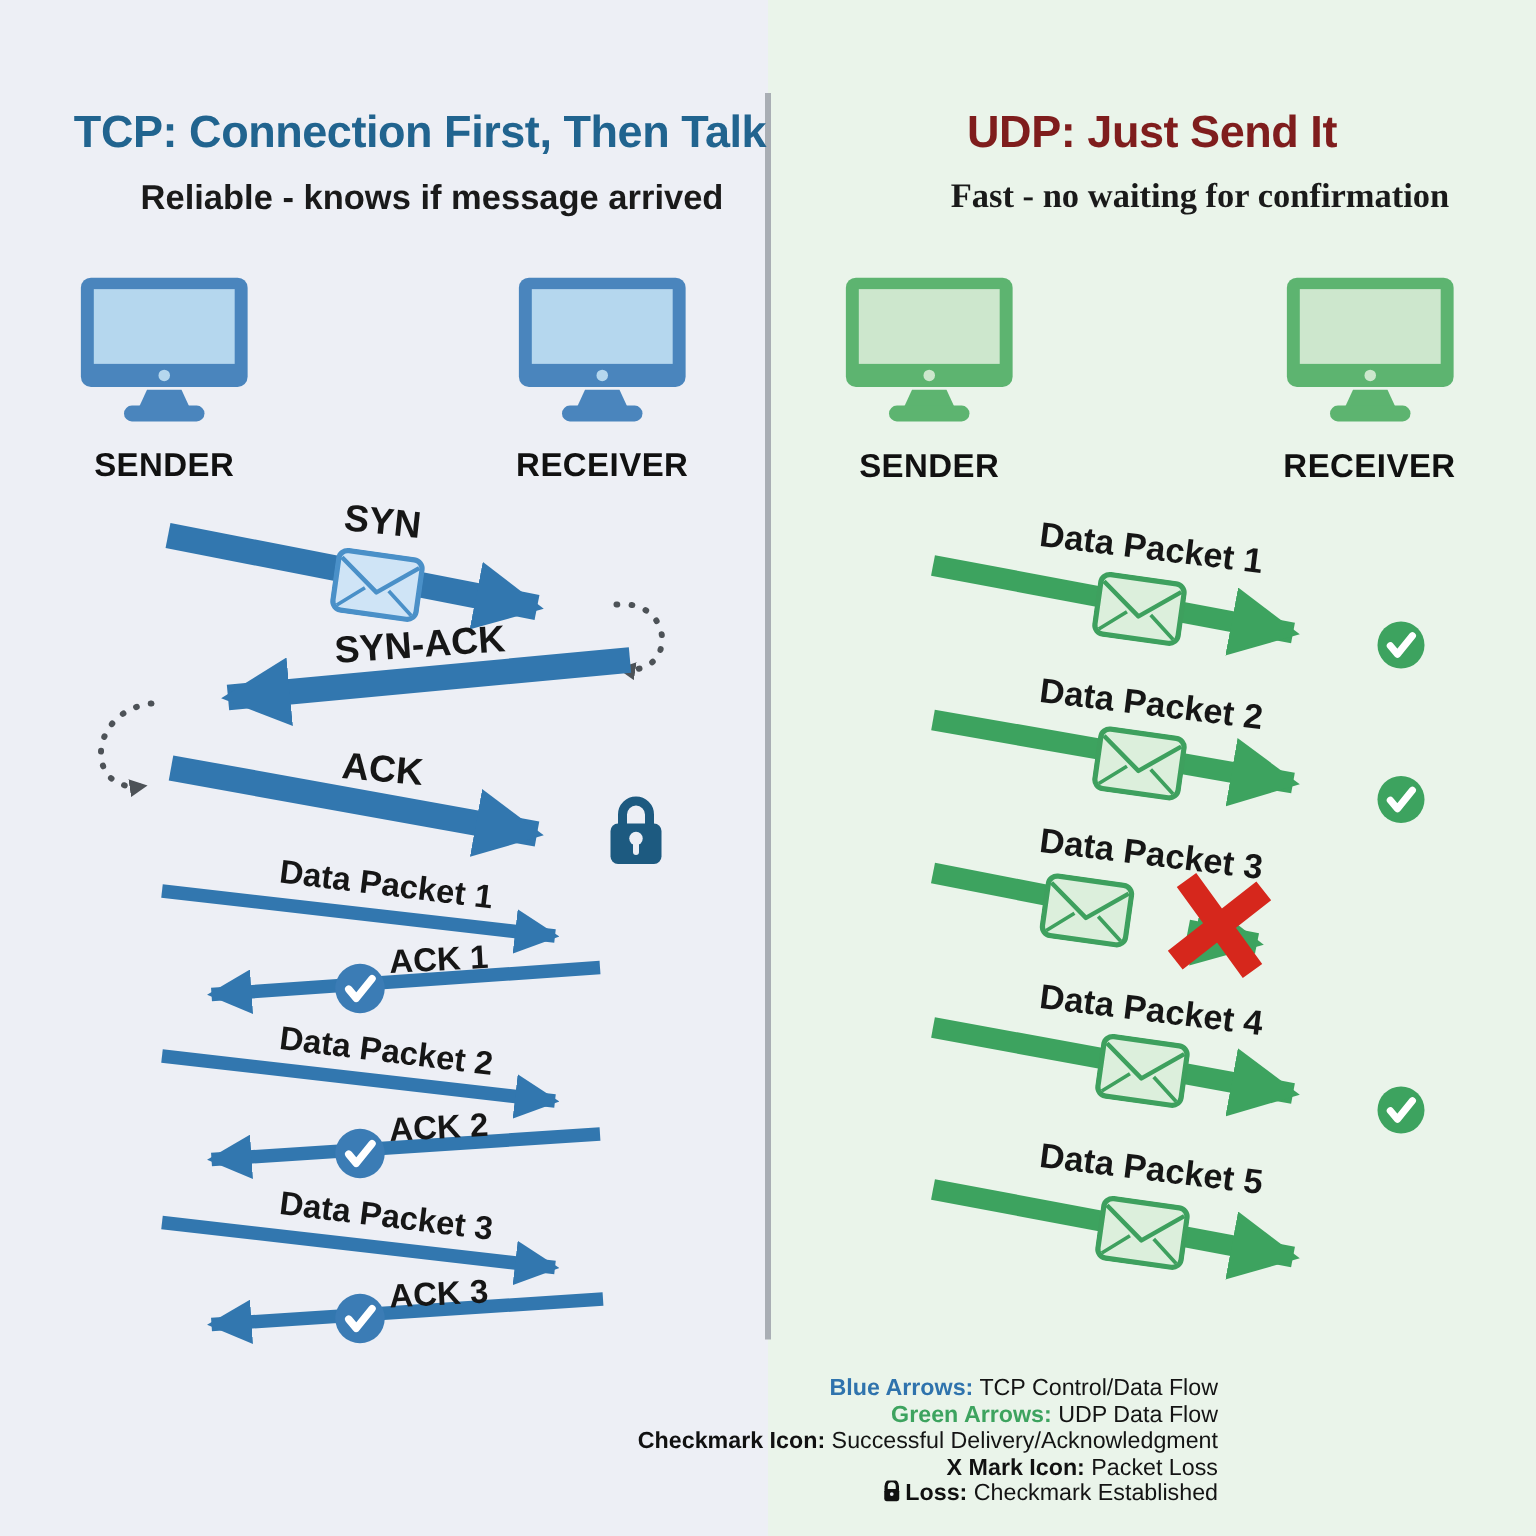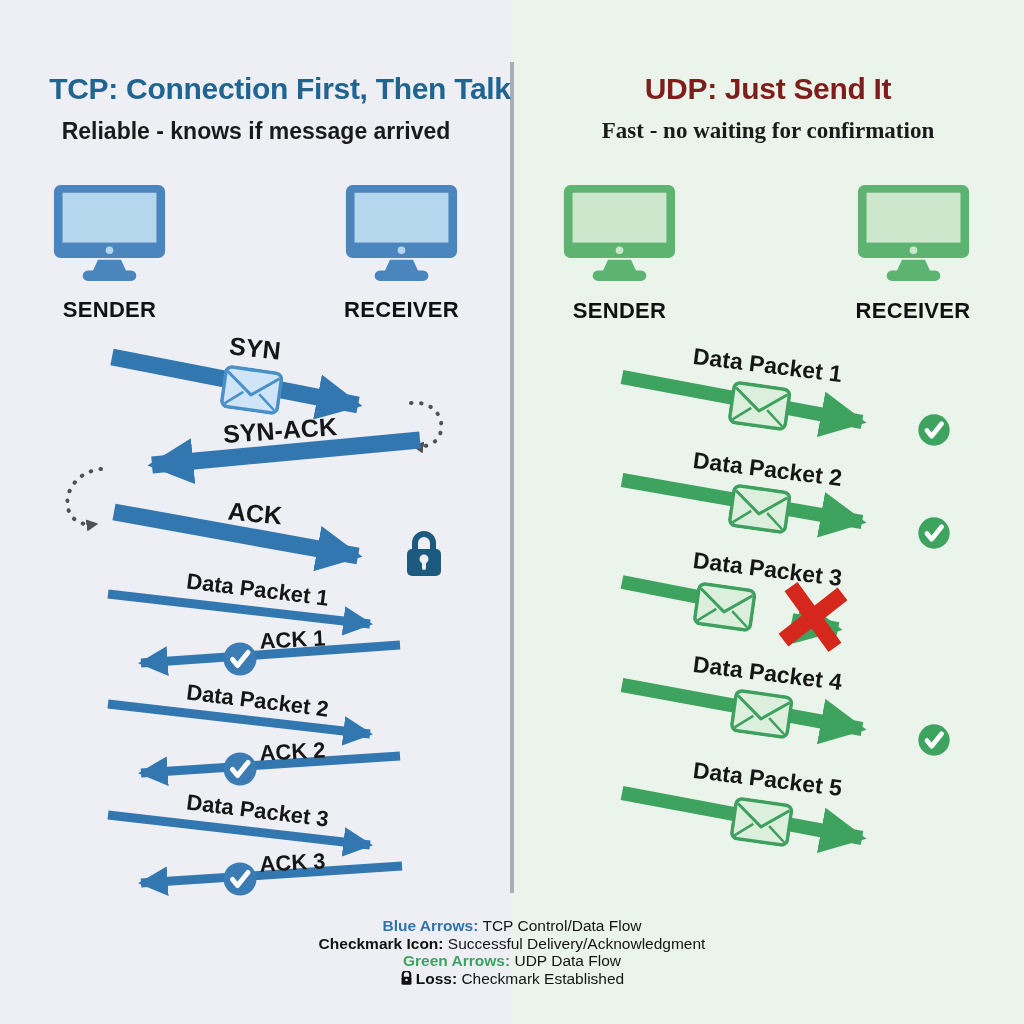--- a/index.html
+++ b/index.html
@@ -10,34 +10,34 @@
   .half{position:absolute;top:0;height:1024px;width:512px;}
   .half.left{left:0;background:#edeff5;}
   .half.right{left:512px;background:#eaf4ea;}
   .divider{position:absolute;left:510px;top:62px;width:4px;height:831px;background:#a9aeb4;}
   .gfx{position:absolute;left:0;top:0;width:1024px;height:1024px;}
 
   .lbl{position:absolute;text-align:center;color:#161616;font-weight:bold;}
   .title{width:512px;font-size:30px;letter-spacing:-0.3px;}
   .title.tcp{left:0;top:72px;color:#21648f;margin-left:24px;}
   .title.udp{left:512px;top:72px;color:#7f1d1d;}
-  .subtitle{width:512px;top:118px;font-size:23px;font-weight:bold;color:#1a1a1a;}
+  .subtitle{width:512px;top:118px;font-size:23px;font-weight:bold;color:#1a1a1a;margin-left:32px;}
   .subtitle.tcp{left:0;}
   .subtitle.udp{left:512px;font-family:Liberation Serif, serif;}
   .node-lbl{font-size:22px;color:#111;letter-spacing:0.3px;}
   .h-label{font-size:25px;}
   .p-label{font-size:22px;}
   .u-label{font-size:23px;}
   .rot7{transform:rotate(7deg);}
   .rot6{transform:rotate(6deg);}
   .rot5{transform:rotate(5deg);}
   .rotm3{transform:rotate(-3deg);}
   .rotm4{transform:rotate(-4deg);}
 
-  .legend{position:absolute;left:212px;top:917px;width:600px;text-align:center;
+  .legend{position:absolute;left:212px;top:917px;width:600px;text-align:right;
           font-size:15.5px;line-height:17.5px;color:#141414;}
   .legend .k{font-weight:bold;color:#111;}
   .legend .k.blue{color:#2f73ad;}
   .legend .k.green{color:#3da35f;}
   .mini-lock{display:inline-block;vertical-align:-2px;margin-right:3px;}
 
   
   .mon-blue{color:#4a85bd;--scr:#b5d7ee;}
   .mon-green{color:#5db470;--scr:#cde7cd;}
   .env-blue{color:#4a90c8;--env-fill:#cfe4f6;}
@@ -183,22 +183,23 @@
   <div class="lbl p-label rotm3" style="left:230px;top:850px;width:125px;">ACK 3</div>
 
   <div class="lbl u-label rot7" style="left:685px;top:352px;width:165px;">Data Packet 1</div>
   <div class="lbl u-label rot7" style="left:685px;top:456px;width:165px;">Data Packet 2</div>
   <div class="lbl u-label rot7" style="left:685px;top:556px;width:165px;">Data Packet 3</div>
   <div class="lbl u-label rot7" style="left:685px;top:660px;width:165px;">Data Packet 4</div>
   <div class="lbl u-label rot7" style="left:685px;top:766px;width:165px;">Data Packet 5</div>
 
   <div class="legend">
     <div><span class="k blue">Blue Arrows:</span><span> TCP Control/Data Flow</span></div>
+    <div><span class="k green">Green Arrows:</span><span> UDP Data Flow</span></div>
     <div><span class="k">Checkmark Icon:</span><span> Successful Delivery/Acknowledgment</span></div>
-    <div><span class="k green">Green Arrows:</span><span> UDP Data Flow</span></div>
+    <div><span class="k">X Mark Icon:</span><span> Packet Loss</span></div>
     <div>
       <svg class="mini-lock" width="13" height="15" viewBox="0 0 20 24">
         <path d="M4,10 v-4 a6,6 0 0 1 12,0 v4" fill="none" stroke="#111" stroke-width="3.5"></path>
         <rect x="2" y="9" width="16" height="13" rx="2.5" fill="#111"></rect>
         <circle cx="10" cy="14.5" r="2" fill="#edeff5"></circle>
       </svg><span class="k">Loss:</span><span> Checkmark Established</span>
     </div>
   </div>
 </div>
 

